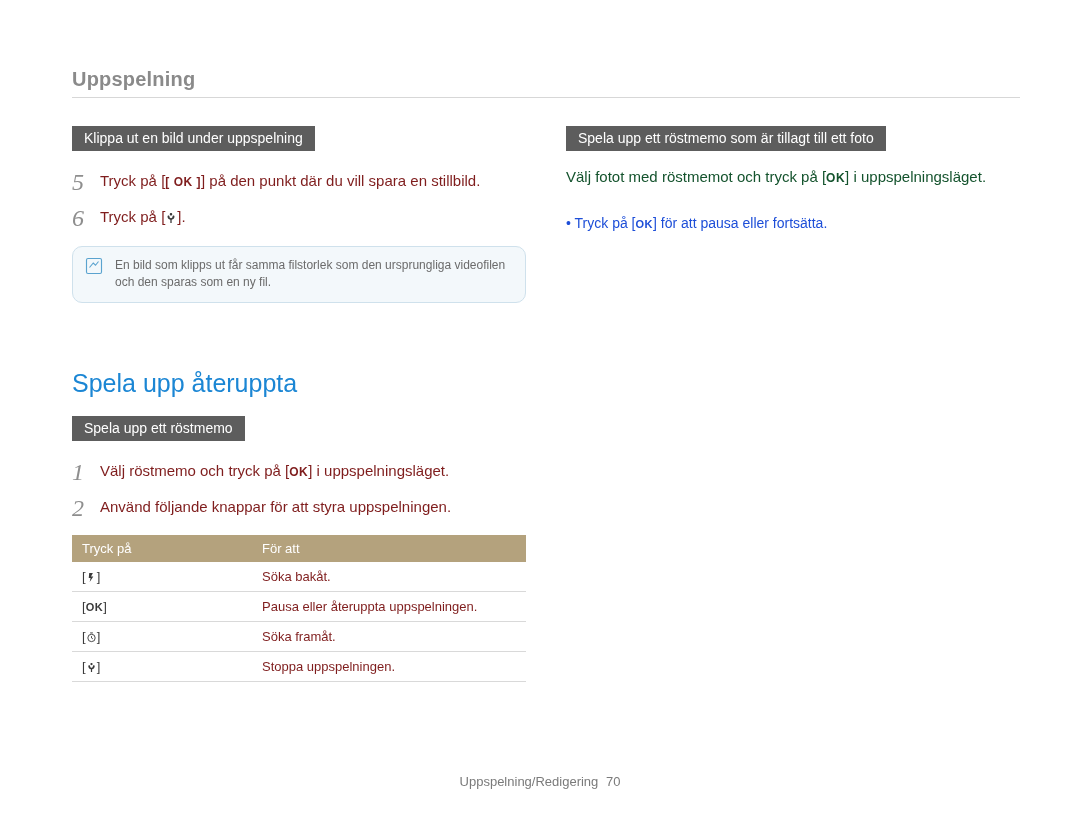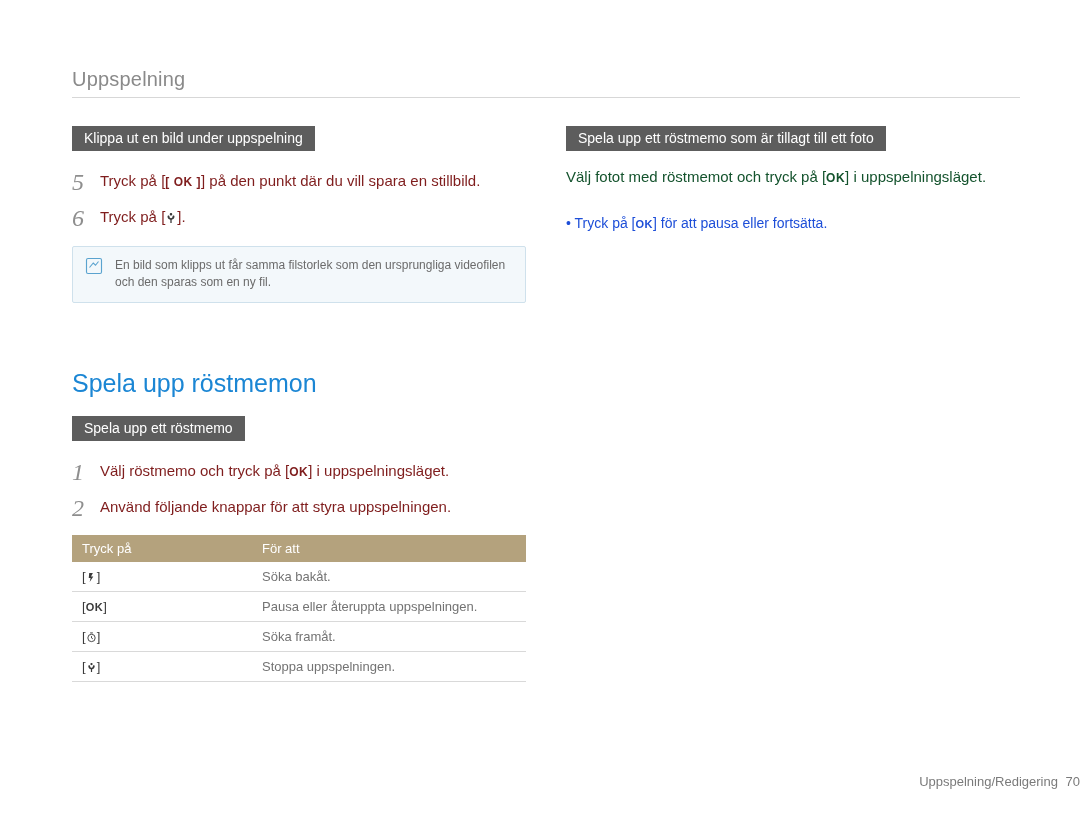--- a/index.html
+++ b/index.html
@@ -1,40 +1,40 @@
 <!DOCTYPE html>
 <html><head>
 <meta charset="utf-8">
 <style>
   html,body{margin:0;padding:0;background:#fff;font-family:Arial,Helvetica,sans-serif;color:#3a3a3a;-webkit-font-smoothing:antialiased}
   .page{width:1080px;height:815px;box-sizing:border-box;padding:68px 60px 0 72px;position:relative}
-  .breadcrumb{color:#8a8a8a;font-size:20px;font-weight:400;letter-spacing:0.2px;border-bottom:1px solid #d7d7d7;padding-bottom:6px;margin-bottom:28px}
+  .breadcrumb{color:#8a8a8a;font-size:20px;font-weight:700;letter-spacing:0.2px;border-bottom:1px solid #d7d7d7;padding-bottom:6px;margin-bottom:28px}
   .cols{display:flex;gap:40px}
   .col{flex:1;min-width:0}
   .pill{display:inline-block;background:#5d5d5d;color:#fff;border-radius:0;padding:4px 12px 5px;font-size:14px;margin-bottom:14px}
   .steps{margin:0 0 14px 0}
   .step{display:flex;align-items:flex-start;gap:10px;margin:4px 0 10px}
   .step-num{font-style:italic;color:#8e8e8e;font-size:24px;line-height:1.1;font-family:Georgia,"Times New Roman",serif;min-width:18px}
   .step-txt{font-size:15px;line-height:1.55;color:#7f1d1d}
   .ok{display:inline-block;font-weight:700;font-size:12px;letter-spacing:0.5px;line-height:1;transform:translateY(-1px)}
   .ok::before{content:"[ "}
   .ok::after{content:" ]"}
   .icon{display:inline-block;vertical-align:middle}
-  .note{display:flex;gap:12px;border:1px solid #cfe1ec;background:#f3f8fb;border-radius:2px;padding:10px 12px;font-size:12px;color:#6b6b6b;line-height:1.45}
+  .note{display:flex;gap:12px;border:1px solid #cfe1ec;background:#f3f8fb;border-radius:10px;padding:10px 12px;font-size:12px;color:#6b6b6b;line-height:1.45}
   .note-icon{width:18px;height:18px;flex:0 0 18px}
   .section-title{color:#1b86d4;font-size:25px;font-weight:400;margin:66px 0 18px}
   .para{font-size:15px;color:#14532d;line-height:1.6;margin-bottom:26px}
   .bullet{font-size:14px;color:#1d4ed8;margin-top:6px}
   .bullet::before{content:"• ";}
   table{border-collapse:collapse;width:100%;margin-top:10px;font-size:13px}
   th{background:#b4a27d;color:#fff;text-align:left;font-weight:400;padding:6px 10px}
   th:first-child{width:160px}
-  td{padding:7px 10px;border-bottom:1px solid #d9d9d9;color:#737373;vertical-align:middle}
+  td{padding:7px 10px;border-bottom:1px solid #d9d9d9;color:#7f1d1d;vertical-align:middle}
   td:first-child{color:#3a3a3a}
-  .footer{position:absolute;left:0;right:0;bottom:26px;text-align:right;font-size:13px;color:#7a7a7a}
+  .footer{position:absolute;left:0;right:0;bottom:26px;text-align:center;font-size:13px;color:#7a7a7a}
   .footer-page{margin-left:4px}
 </style>
 </head>
 <body>
 
 <div class="page">
   <div class="breadcrumb">Uppspelning</div>
 
   <div class="cols">
     <div class="col">
@@ -58,21 +58,21 @@
       </div>
 
       <div class="note">
         <svg class="note-icon" viewBox="0 0 24 24">
             <rect x="2" y="2" width="20" height="20" rx="2" fill="none" stroke="#5aa3cf" stroke-width="1.5"></rect>
             <path d="M6 14l5-6 3 3 4-5" fill="none" stroke="#5aa3cf" stroke-width="1.5"></path>
           </svg>
         <div>En bild som klipps ut får samma filstorlek som den ursprungliga videofilen och den sparas som en ny fil.</div>
       </div>
 
-      <div class="section-title">Spela upp röstmemon</div>
+      <div class="section-title">Spela upp återuppta</div>
 
       <div class="pill">Spela upp ett röstmemo</div>
 
       <div class="steps">
         <div class="step">
           <div class="step-num">1</div>
           <div class="step-txt">
             <span>Välj röstmemo och tryck på </span>[<span style="font-weight:700;font-size:12px;letter-spacing:0.5px">OK</span>]<span> i uppspelningsläget.</span>
           </div>
         </div>

